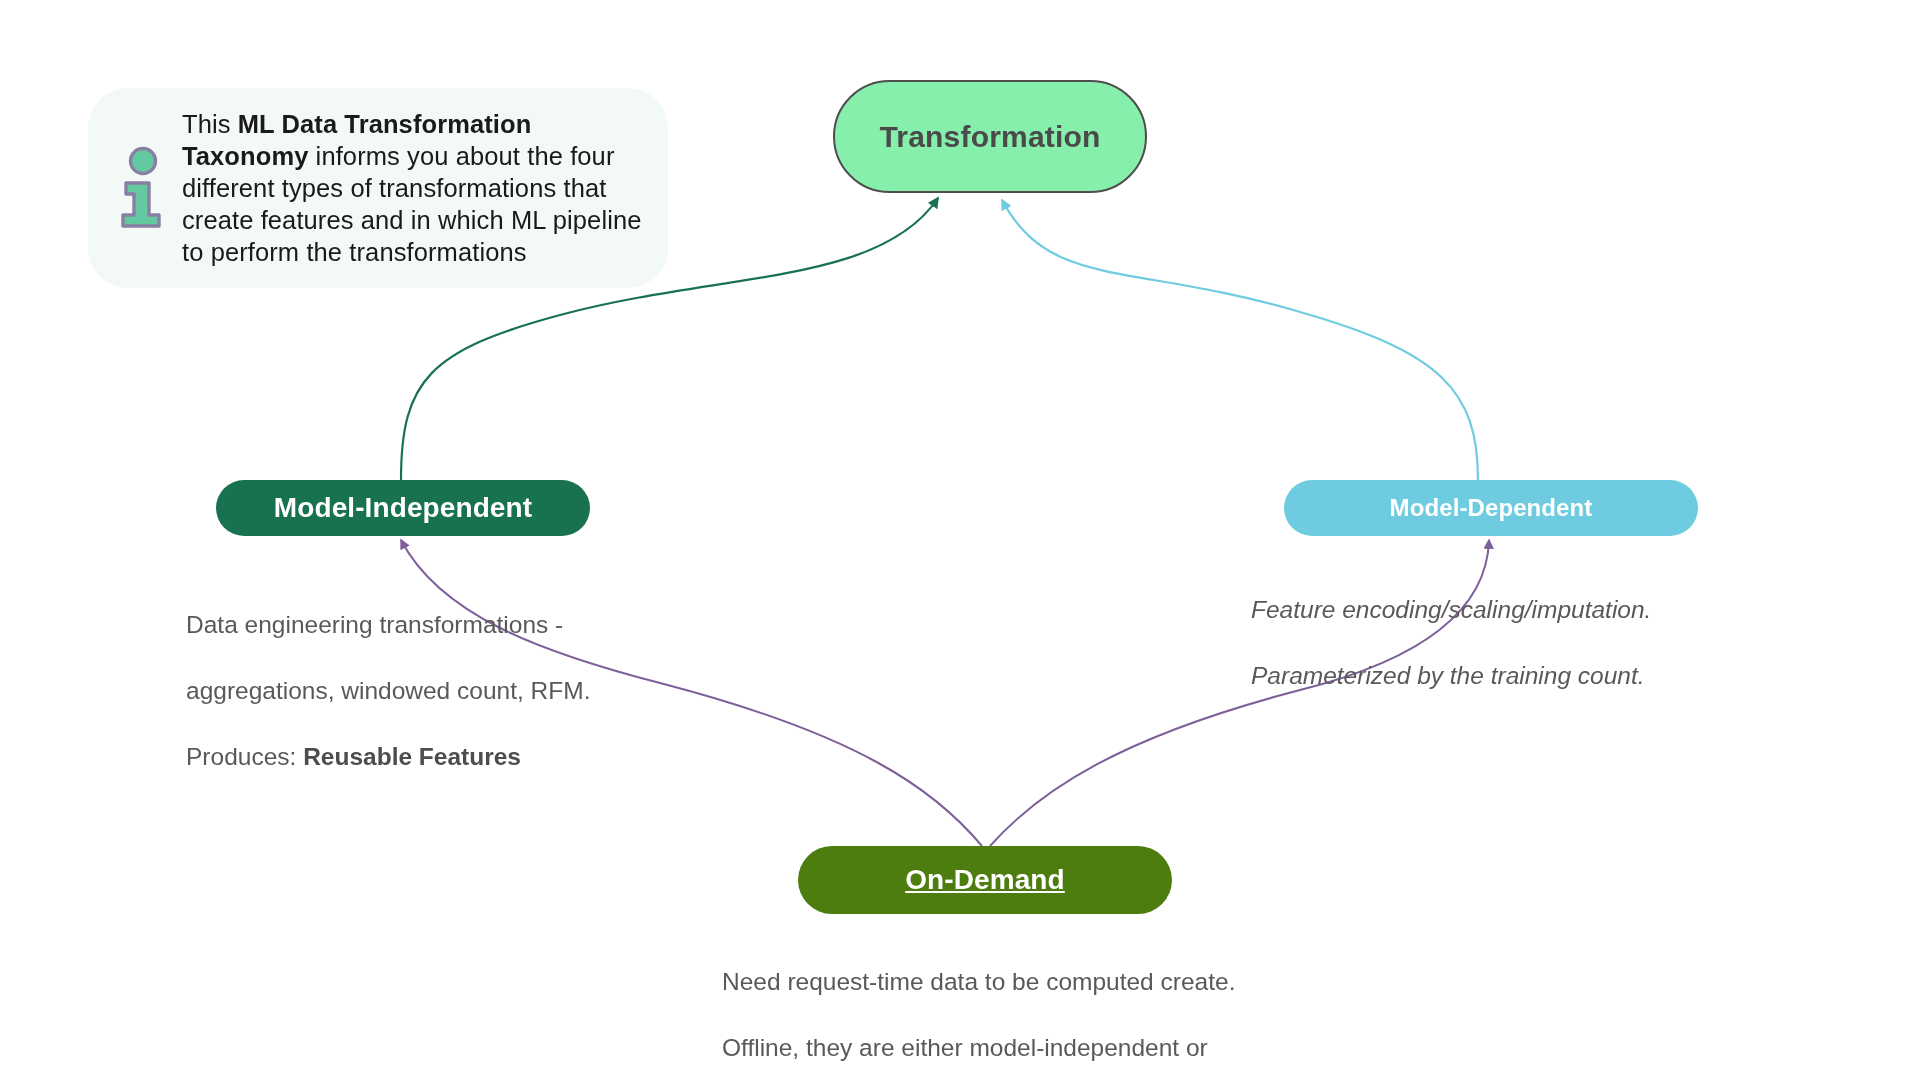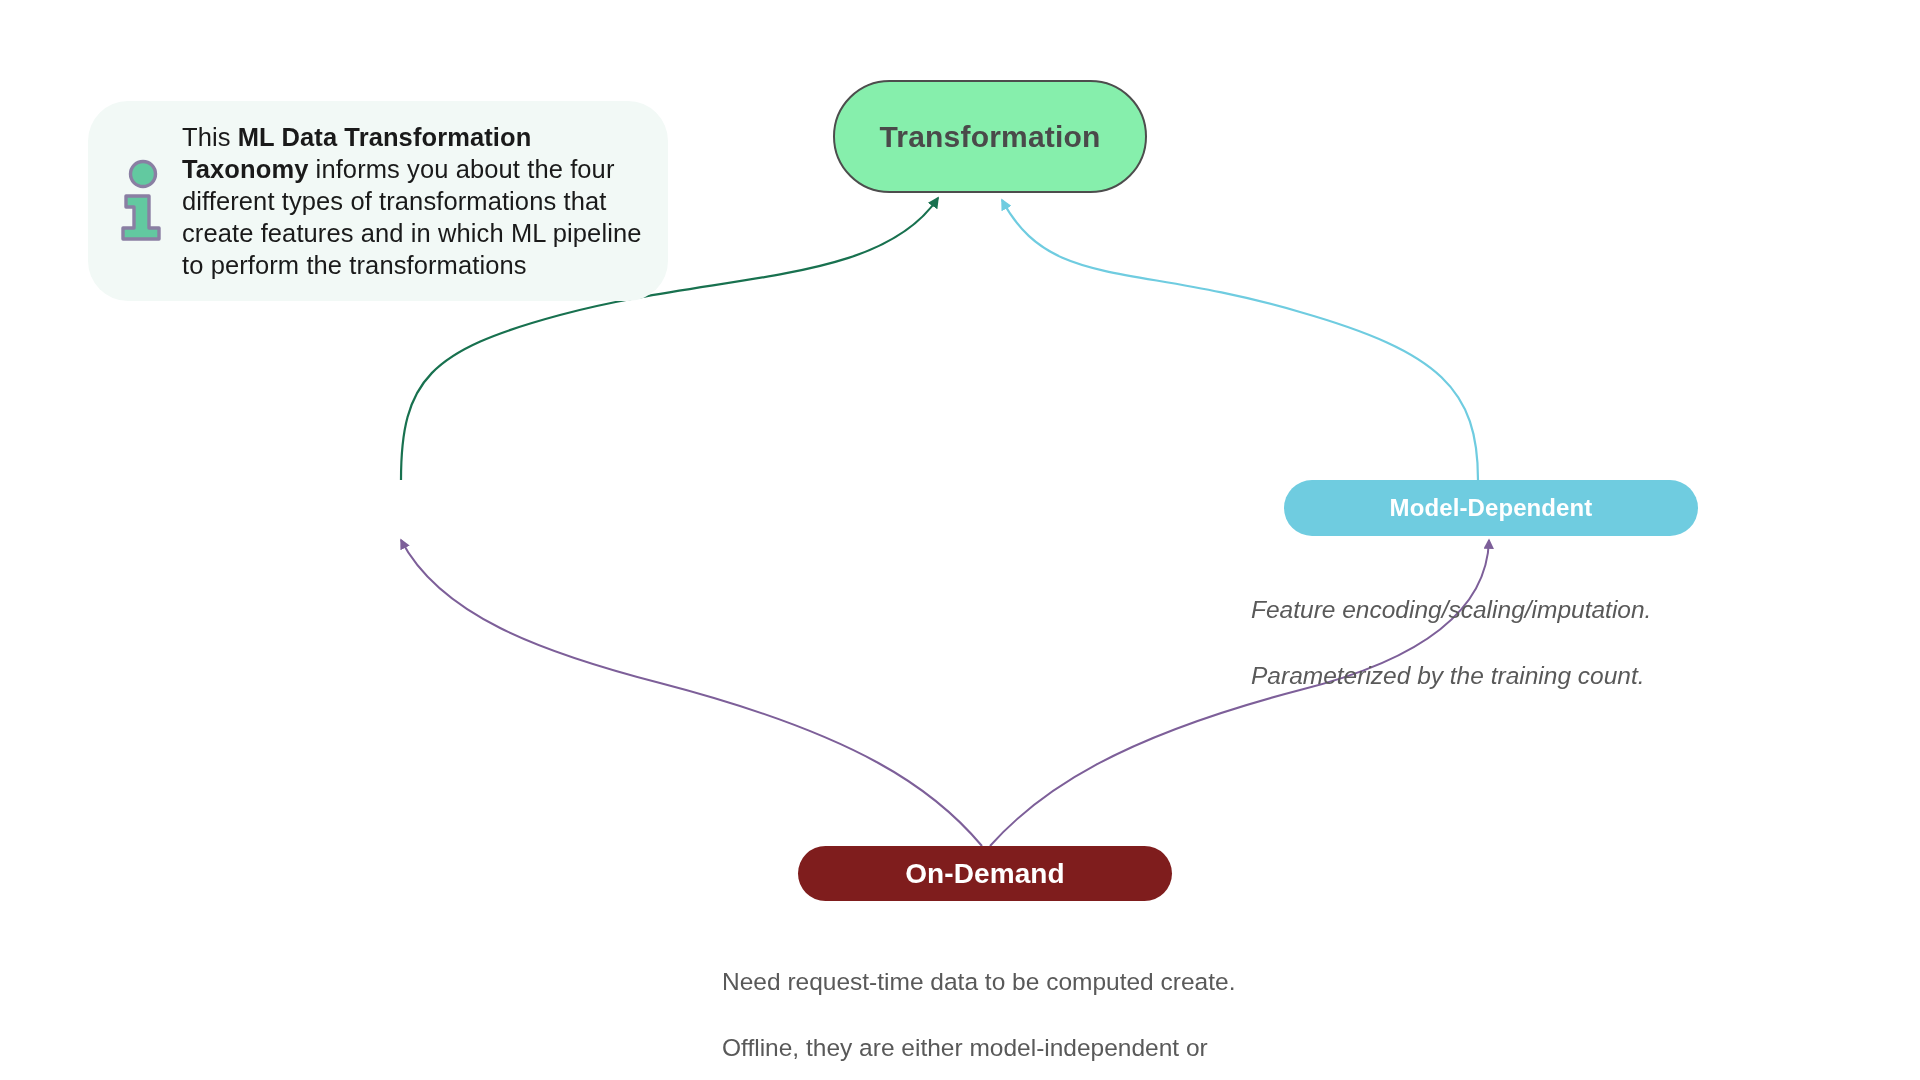--- a/index.html
+++ b/index.html
@@ -30,21 +30,21 @@
     top: 0;
     width: 1920px;
     height: 1080px;
     pointer-events: none;
   }
 
   
   #info-callout {
     position: absolute;
     left: 88px;
-    top: 101px;
+    top: 88px;
     width: 580px;
     min-height: 200px;
     background: #f2f9f6;
     border-radius: 40px;
     display: flex;
     align-items: center;
     padding: 18px 26px 18px 22px;
     box-sizing: border-box;
   }
   #info-icon-wrap {
@@ -107,25 +107,26 @@
     background: #6fcce0;
     color: #ffffff;
     font-size: 24px;
     letter-spacing: 0.1px;
   }
 
   #node-on-demand {
     left: 798px;
     top: 846px;
     width: 374px;
-    height: 55px;
-    background: #7f1d1d;
+    height: 68px;
+    background: #4d7c0f;
     color: #ffffff;
     font-size: 28px;
     letter-spacing: 0.1px;
+    text-decoration: underline;
   }
 
   
   .desc {
     position: absolute;
     font-size: 24.5px;
     line-height: 33px;
     color: #595959;
     white-space: pre-line;
   }
@@ -173,25 +174,31 @@
         <path d="M 13 38 H 36 V 70 H 46 V 81 H 10 V 70 H 21 V 49 H 13 Z" fill="#62c9a0" stroke="#8a7fa3" stroke-width="3.4" stroke-linejoin="round"></path>
       </svg>
     </span>
     <div id="info-text">
       <span>This </span><b>ML Data Transformation Taxonomy</b><span> informs you about the four different types of transformations that create features and in which ML pipeline to perform the transformations</span>
     </div>
   </div>
 
   <div class="node" id="node-transformation">Transformation</div>
 
+  <div class="node" id="node-model-independent">Model-Independent</div>
 
   <div class="node" id="node-model-dependent">Model-Dependent</div>
 
   <div class="node" id="node-on-demand">On-Demand</div>
 
+  <div class="desc" id="desc-model-independent">
+    <span class="desc-line">Data engineering transformations -</span>
+    <span class="desc-line">aggregations, windowed count, RFM.</span>
+    <span class="desc-line"><span>Produces: </span><b>Reusable Features</b></span>
+  </div>
 
   <div class="desc" id="desc-model-dependent">
     <span class="desc-line">Feature encoding/scaling/imputation.</span>
     <span class="desc-line">Parameterized by the training count.</span>
   </div>
 
   <div class="desc" id="desc-on-demand">
     <span class="desc-line">Need request-time data to be computed create.</span>
     <span class="desc-line">Offline, they are either model-independent or</span>
     

